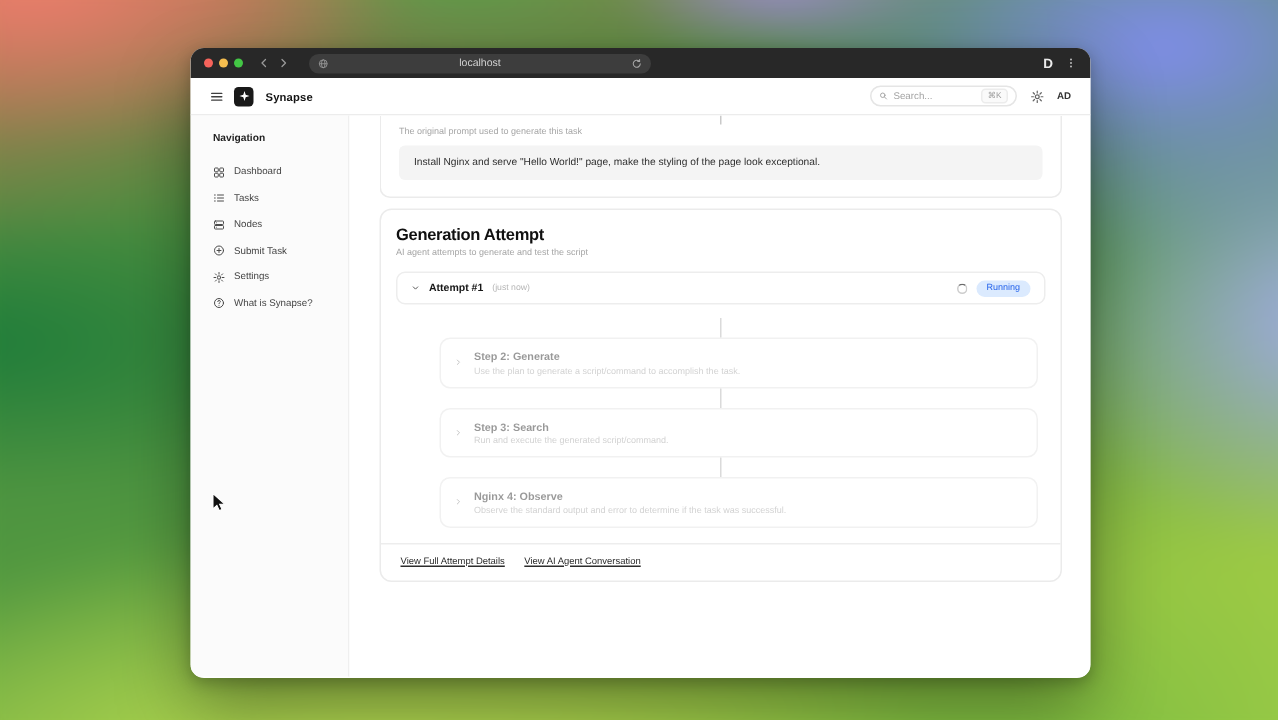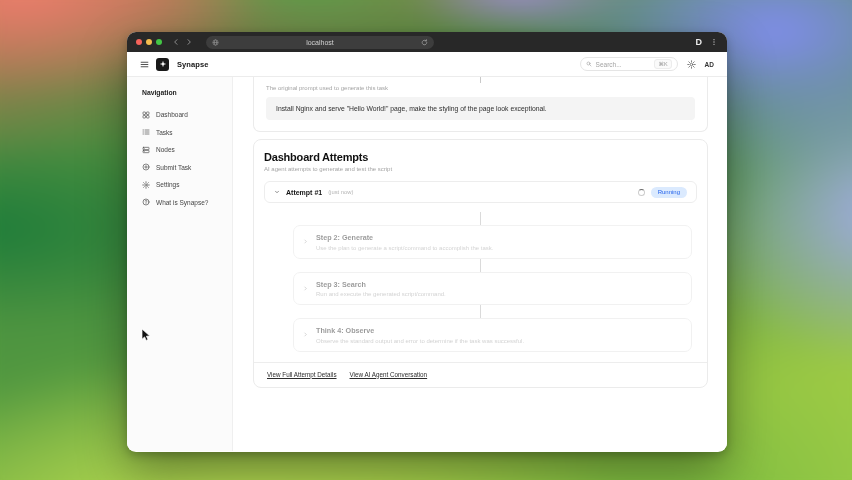--- a/index.html
+++ b/index.html
@@ -236,21 +236,21 @@
 
     <main class="main">
       <span class="center-tick"></span>
 
       <section class="prompt-card">
         <p class="caption">The original prompt used to generate this task</p>
         <div class="prompt-box">Install Nginx and serve "Hello World!" page, make the styling of the page look exceptional.</div>
       </section>
 
       <section class="attempts-card">
-        <h2>Dashboard Attempts</h2>
+        <h2>Generation Attempt</h2>
         <p class="caption">AI agent attempts to generate and test the script</p>
 
         <div class="attempt-header">
           <svg class="chev" viewBox="0 0 24 24" fill="none" stroke="currentColor" stroke-width="2.6" stroke-linecap="round" stroke-linejoin="round">
               <polyline points="6 9 12 15 18 9"></polyline>
             </svg>
           <span class="attempt-title">Attempt #1</span>
           <span class="attempt-meta">(just now)</span>
           <span class="row-right">
             <span class="spinner"></span>
@@ -285,21 +285,21 @@
             </div>
           </div>
 
           <div class="connector"></div>
 
           <div class="step faded">
             <svg class="schev" viewBox="0 0 24 24" fill="none" stroke="currentColor" stroke-width="3" stroke-linecap="round" stroke-linejoin="round">
                 <polyline points="9 5 16 12 9 19"></polyline>
               </svg>
             <div>
-              <div class="step-title">Think 4: Observe</div>
+              <div class="step-title">Nginx 4: Observe</div>
               <div class="step-desc">Observe the standard output and error to determine if the task was successful.</div>
             </div>
           </div>
 
         </div>
 
         <div class="attempt-footer">
           <a>View Full Attempt Details</a>
           <a>View AI Agent Conversation</a>
         </div>

